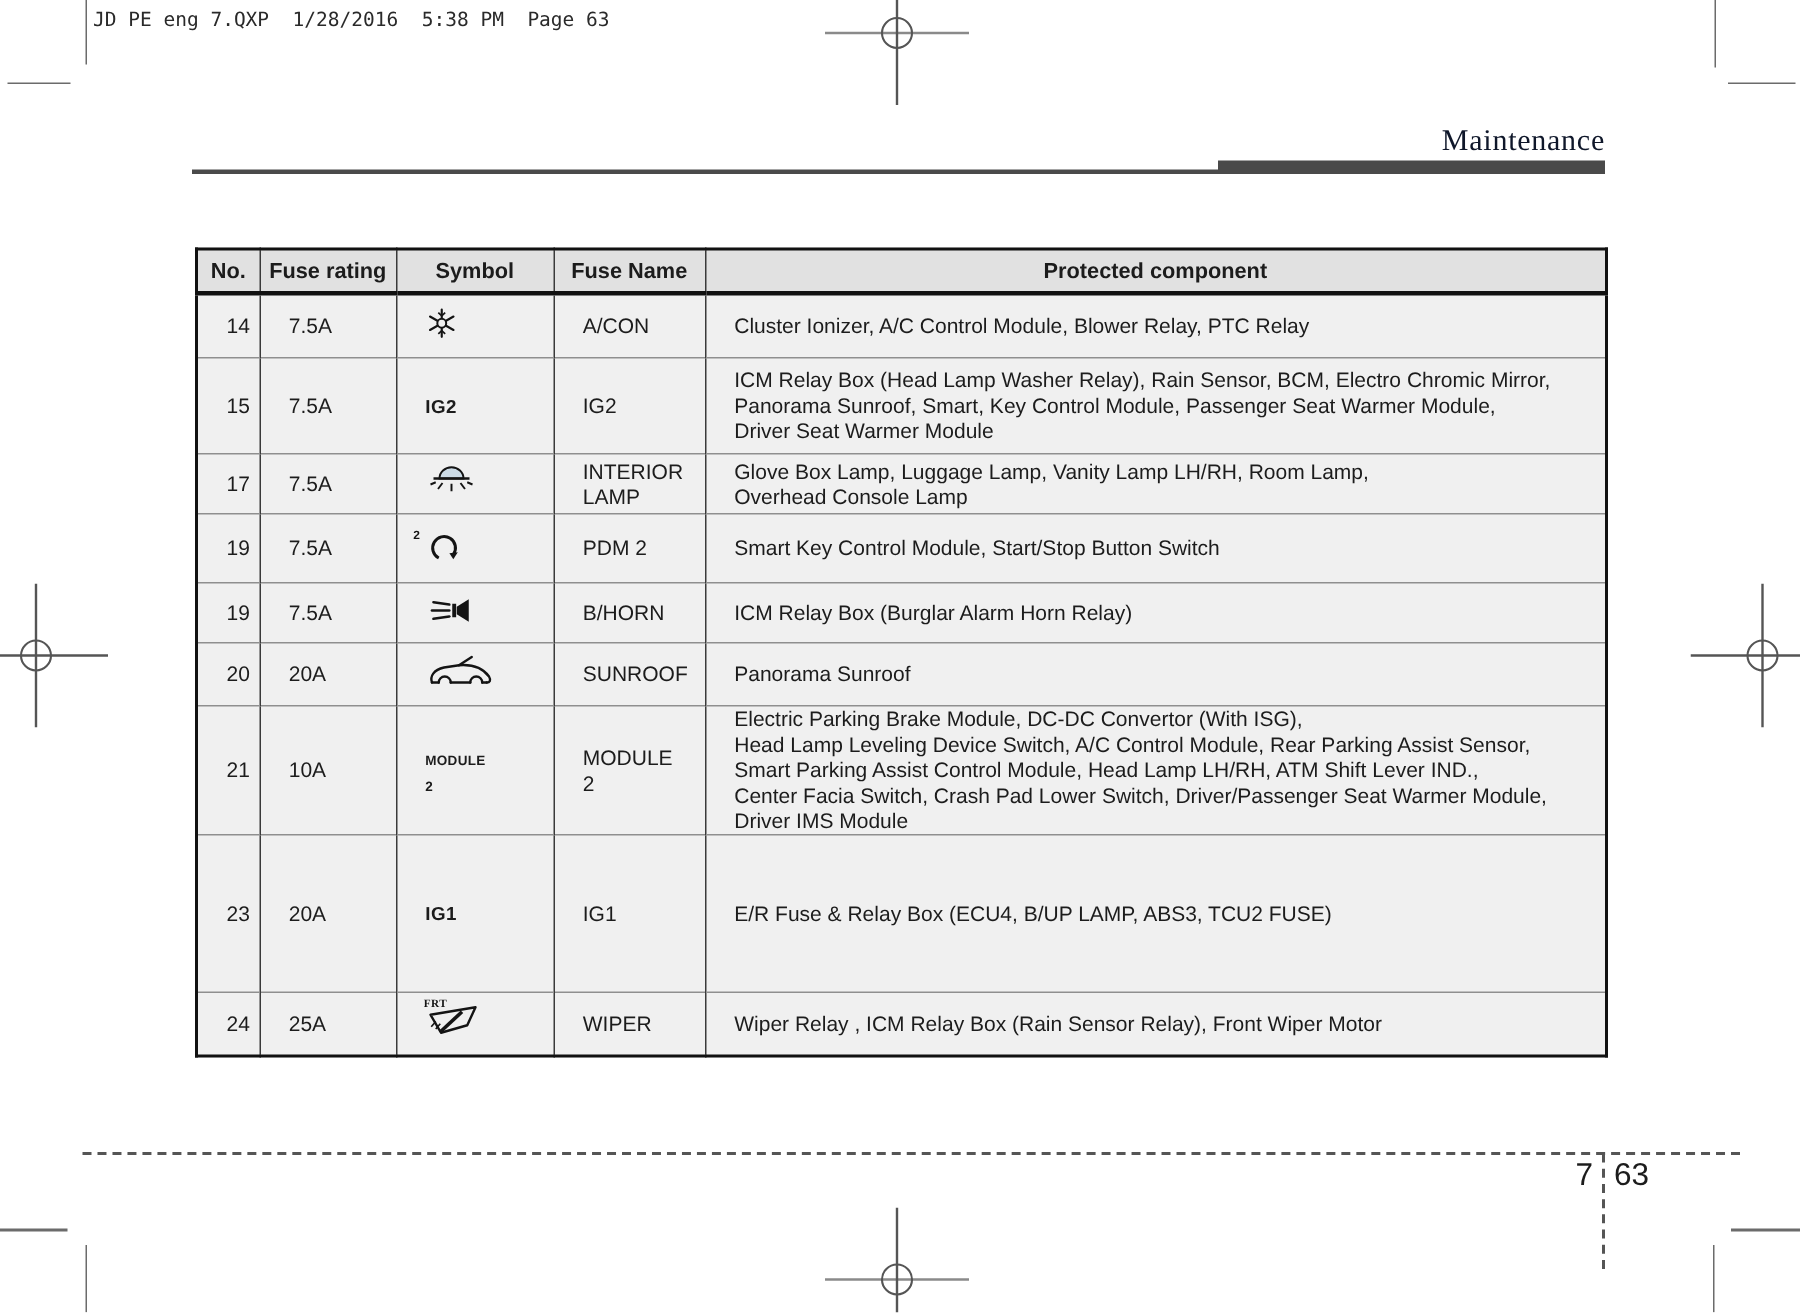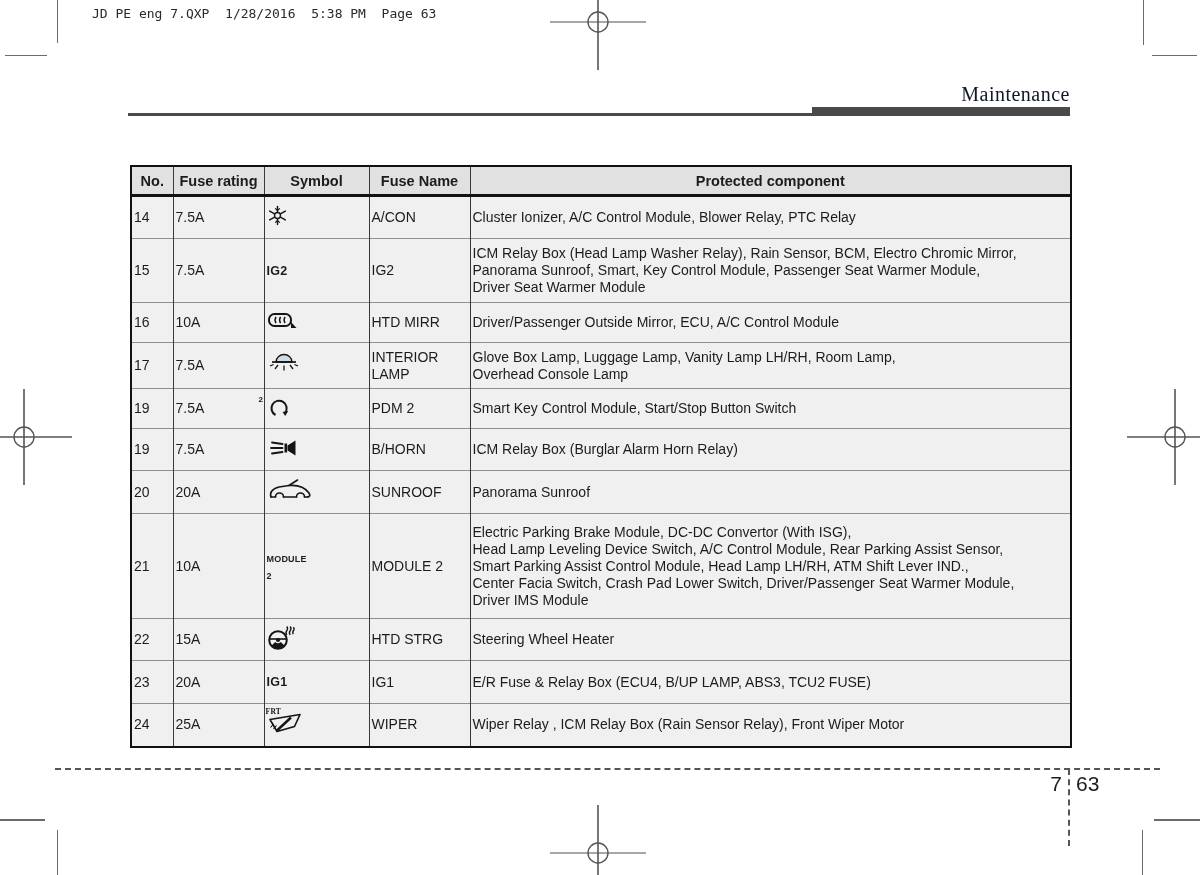--- a/index.html
+++ b/index.html
@@ -1,42 +1,42 @@
 <!DOCTYPE html>
 <html><head>
 <meta charset="utf-8">
 <style>
   html,body{margin:0;padding:0;background:#fff;}
   #page{position:relative;width:1200px;height:875px;background:#ffffff;overflow:hidden;
         font-family:"Liberation Sans",sans-serif;color:#1c1c1c;}
 
   
   .slug{position:absolute;left:62px;top:6px;font-family:"DejaVu Sans Mono",monospace;
-        font-size:13px;color:#2a2a2a;white-space:pre;margin-left:30px;}
+        font-size:13px;color:#2a2a2a;white-space:pre;}
 
   
   .crop{position:absolute;background:#6b6b6b;}
 
   
   .regmark{position:absolute;width:96px;height:96px;}
 
   
   .sect-title{position:absolute;right:130px;top:83px;font-family:"Liberation Serif",serif;
               font-size:20px;color:#0f172a;letter-spacing:.5px;}
   .rule-thin{position:absolute;left:128px;top:113px;width:684px;height:2.5px;background:#4a4a4a;}
   .rule-thick{position:absolute;left:812px;top:107px;width:258px;height:9px;background:#4a4a4a;}
 
   
   table.fuse{position:absolute;left:130px;top:165px;width:940px;border-collapse:collapse;
              table-layout:fixed;background:#f0f0f0;border:2px solid #111;}
   table.fuse th{background:#e1e1e1;font-size:14.5px;font-weight:bold;height:27px;
                 border-bottom:3px solid #111;padding:0 2px;}
   table.fuse th,table.fuse td{border-left:1.5px solid #3a3a3a;border-right:1.5px solid #3a3a3a;
                 vertical-align:middle;}
-  table.fuse td{font-size:14px;border-top:1px solid #8f8f8f;padding:0 2px;line-height:17px;}
+  table.fuse td{font-size:14px;border-top:1px solid #8f8f8f;padding:0 19px;line-height:17px;}
   td.c-comp{text-align:left;padding:3px 8px;white-space:pre-line;margin-left:38px;}
   td.c-name{white-space:normal;}
   tbody tr:nth-child(1){height:43px}
   tbody tr:nth-child(2){height:64px}
   tbody tr:nth-child(3){height:40px}
   tbody tr:nth-child(4){height:46px}
   tbody tr:nth-child(5){height:40px}
   tbody tr:nth-child(6){height:42px}
   tbody tr:nth-child(7){height:43px}
   tbody tr:nth-child(8){height:105px}
@@ -146,39 +146,20 @@
         <td>7.5A</td>
         <td>
           <span class="symtext">IG2</span>
         </td>
         <td class="c-name">IG2</td>
         <td class="c-comp">ICM Relay Box (Head Lamp Washer Relay), Rain Sensor, BCM, Electro Chromic Mirror,
 Panorama Sunroof, Smart, Key Control Module, Passenger Seat Warmer Module,
 Driver Seat Warmer Module</td>
       </tr>
 
-      <tr>
-        <td>16</td>
-        <td>10A</td>
-        <td>
-          <span class="symwrap">
-            <svg width="31" height="22" viewBox="0 0 31 22">
-              <rect x="2" y="4" width="22" height="12" rx="5.5" fill="none" stroke="#141414" stroke-width="2"></rect>
-              <g stroke="#141414" stroke-width="1.4" fill="none">
-                <path d="M9 6.8 q-1.9 3.2 0 6.4"></path>
-                <path d="M13.5 6.8 q-1.9 3.2 0 6.4"></path>
-                <path d="M18 6.8 q-1.9 3.2 0 6.4"></path>
-              </g>
-              <polygon points="24,12 29.5,18 24,18" fill="#141414"></polygon>
-            </svg>
-          </span>
-        </td>
-        <td class="c-name">HTD MIRR</td>
-        <td class="c-comp">Driver/Passenger Outside Mirror, ECU, A/C Control Module</td>
-      </tr>
 
       <tr>
         <td>17</td>
         <td>7.5A</td>
         <td>
           <span class="symwrap">
             <svg width="34" height="24" viewBox="0 0 34 24">
               <path d="M9 10 a8 7.5 0 0 1 16 0 z" fill="#ccdbe6" stroke="#141414" stroke-width="1.3"></path>
               <line x1="5" y1="10" x2="29" y2="10" stroke="#141414" stroke-width="1.7"></line>
               <g stroke="#141414" stroke-width="1.3">
@@ -262,41 +243,20 @@
 2</span>
         </td>
         <td class="c-name">MODULE 2</td>
         <td class="c-comp">Electric Parking Brake Module, DC-DC Convertor (With ISG),
 Head Lamp Leveling Device Switch, A/C Control Module, Rear Parking Assist Sensor,
 Smart Parking Assist Control Module, Head Lamp LH/RH, ATM Shift Lever IND.,
 Center Facia Switch, Crash Pad Lower Switch, Driver/Passenger Seat Warmer Module,
 Driver IMS Module</td>
       </tr>
 
-      <tr>
-        <td>22</td>
-        <td>15A</td>
-        <td>
-          <span class="symwrap">
-            <svg width="28" height="26" viewBox="0 0 28 26">
-              <circle cx="11" cy="15" r="8.8" fill="none" stroke="#141414" stroke-width="2"></circle>
-              <line x1="2.8" y1="14" x2="19.2" y2="14" stroke="#141414" stroke-width="1.6"></line>
-              <path d="M4.6 20.5 A8.8 8.8 0 0 0 17.4 20.5 L13.8 17 A4.3 4.3 0 0 1 8.2 17 Z" fill="#141414"></path>
-              <circle cx="11" cy="15" r="2.1" fill="#141414"></circle>
-              <g stroke="#141414" stroke-width="1.4" fill="none">
-                <path d="M19.8 1.5 q1.6 2.1 0 4.2 t0 4.2"></path>
-                <path d="M23.2 1.5 q1.6 2.1 0 4.2 t0 4.2"></path>
-                <path d="M26.4 2.3 q1.3 1.7 0 3.4 t0 3.4"></path>
-              </g>
-            </svg>
-          </span>
-        </td>
-        <td class="c-name">HTD STRG</td>
-        <td class="c-comp">Steering Wheel Heater</td>
-      </tr>
 
       <tr>
         <td>23</td>
         <td>20A</td>
         <td>
           <span class="symtext">IG1</span>
         </td>
         <td class="c-name">IG1</td>
         <td class="c-comp">E/R Fuse &amp; Relay Box (ECU4, B/UP LAMP, ABS3, TCU2 FUSE)</td>
       </tr>

